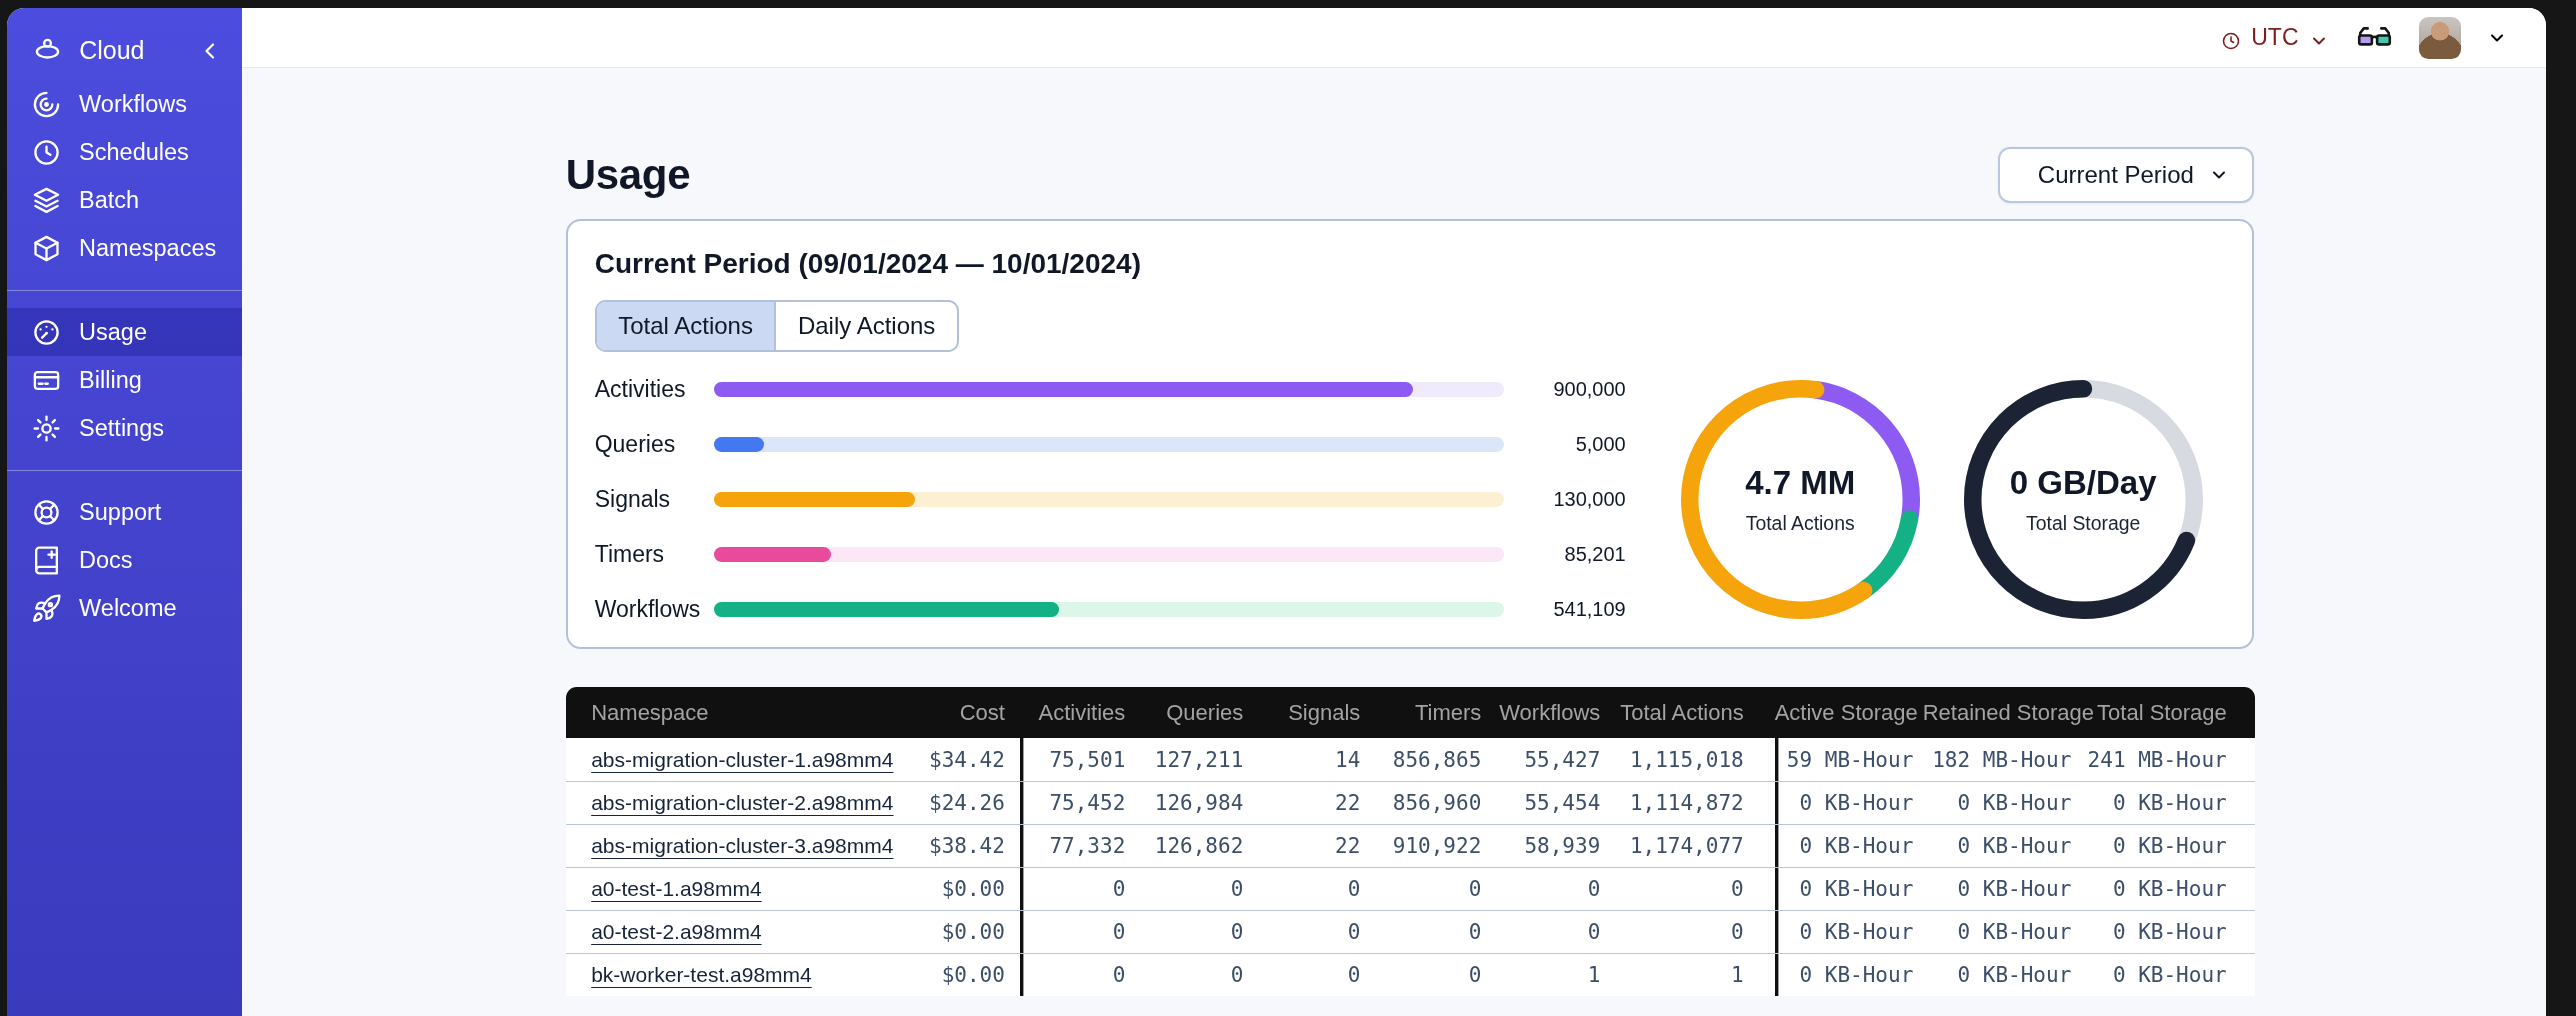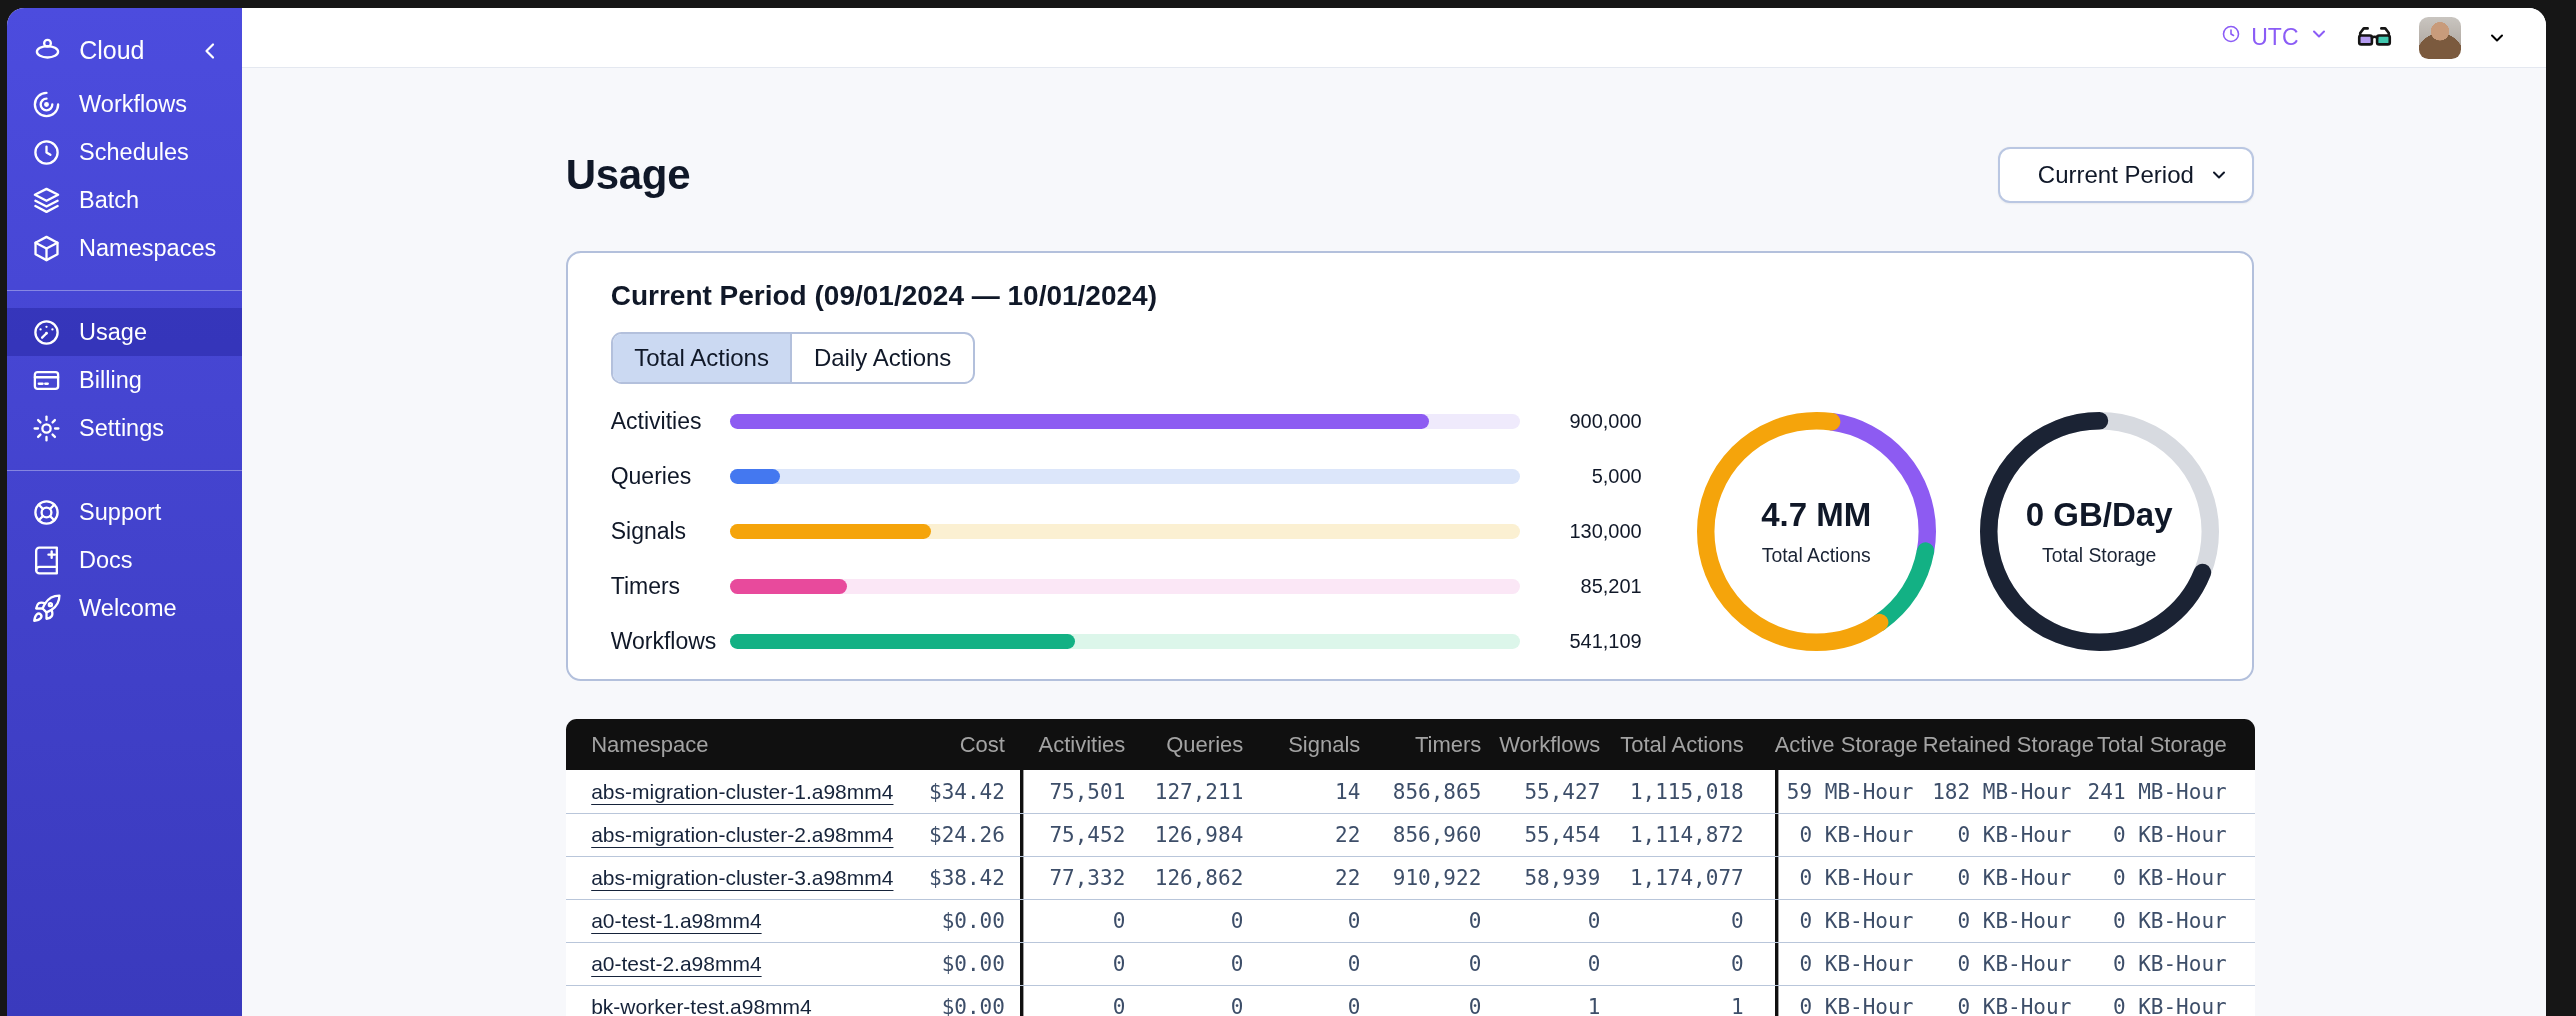--- a/index.html
+++ b/index.html
@@ -26,21 +26,21 @@
   .side-item { display:flex; align-items:center; gap:17.4px; height:48px; padding:0 24px; font-size:23.5px; cursor:pointer; }
   .side-item.active { background:rgba(16,16,128,0.30); }
   .side-icon { flex:none; display:flex; }
   .side-div { height:1.3px; background:rgba(255,255,255,0.35); margin:17.4px 0; }
   
   .main { flex:1; display:flex; flex-direction:column; min-width:0; }
   .topbar {
     height:60px; flex:none; background:#fff; border-bottom:1.3px solid #E4E8F0;
     display:flex; align-items:center; justify-content:flex-end; gap:25.5px; padding-right:39px;
   }
-  .tz { display:flex; align-items:flex-start; gap:10.7px; font-size:23px; font-weight:500; color:#8b5cf6; cursor:pointer; }
+  .tz { display:flex; align-items:flex-end; gap:10.7px; font-size:23px; font-weight:500; color:#7f1d1d; cursor:pointer; }
   .chev svg { width:20px; height:20px; display:block; }
   .glasses { cursor:pointer; }
   .glasses svg { width:39px; height:39px; display:block; }
   .avatar {
     width:42px; height:42px; border-radius:9.4px; cursor:pointer;
     background:
       radial-gradient(circle at 50% 34%, #C89B7B 0 26%, transparent 27%),
       radial-gradient(circle at 50% 95%, #7B5A3E 0 52%, transparent 53%),
       linear-gradient(180deg,#C9C5C0 0%, #B4ADA6 60%, #8A6B54 100%);
   }
@@ -48,22 +48,22 @@
   .head-row { width:1688px; display:flex; align-items:center; justify-content:space-between; }
   h1.page-title { margin:0; font-size:42px; font-weight:600; color:#101828; letter-spacing:-0.3px; }
   .period-btn {
     height:56px; padding:0 23px; display:flex; align-items:center; gap:14.8px;
     background:#fff; border:2px solid #BAC7E2; border-radius:12px;
     font-size:24px; font-weight:500; color:#101828; cursor:pointer;
     box-shadow:0 0.7px 2px rgba(16,24,40,.06);
   }
   
   .panel {
-    width:1688px; margin-top:48px; background:#fff;
-    border:2px solid #B3C0DC; border-radius:14.8px; padding:27px 43px 24px;
+    width:1688px; margin-top:16px; background:#fff;
+    border:2px solid #B3C0DC; border-radius:14.8px; padding:27px 27px 24px;
   }
   .panel h2 { margin:0; font-size:28px; font-weight:600; color:#101828; }
   .tabs { display:inline-flex; margin-top:20px; border:2px solid #B3C0DC; border-radius:10.7px; overflow:hidden; background:#fff; }
   .tab { height:48px; display:flex; align-items:center; padding:0 21.5px; font-size:24px; font-weight:500; color:#101828; cursor:pointer; }
   .tab.active { background:#CBD9F2; }
   .tab + .tab { border-left:2px solid #B3C0DC; }
   .chart-row { display:flex; align-items:center; margin-top:24px; }
   .bars { flex:none; width:1031px; display:flex; flex-direction:column; gap:28px; }
   .bar-line { display:flex; align-items:center; }
   .bar-label { width:119px; flex:none; font-size:23px; color:#101828; }

